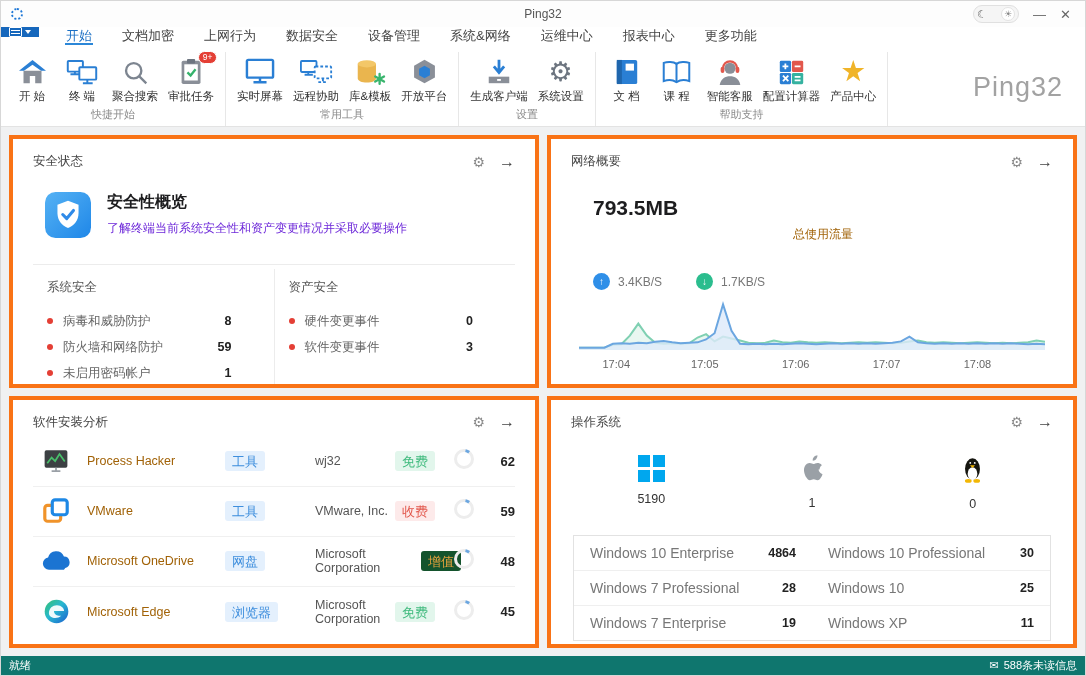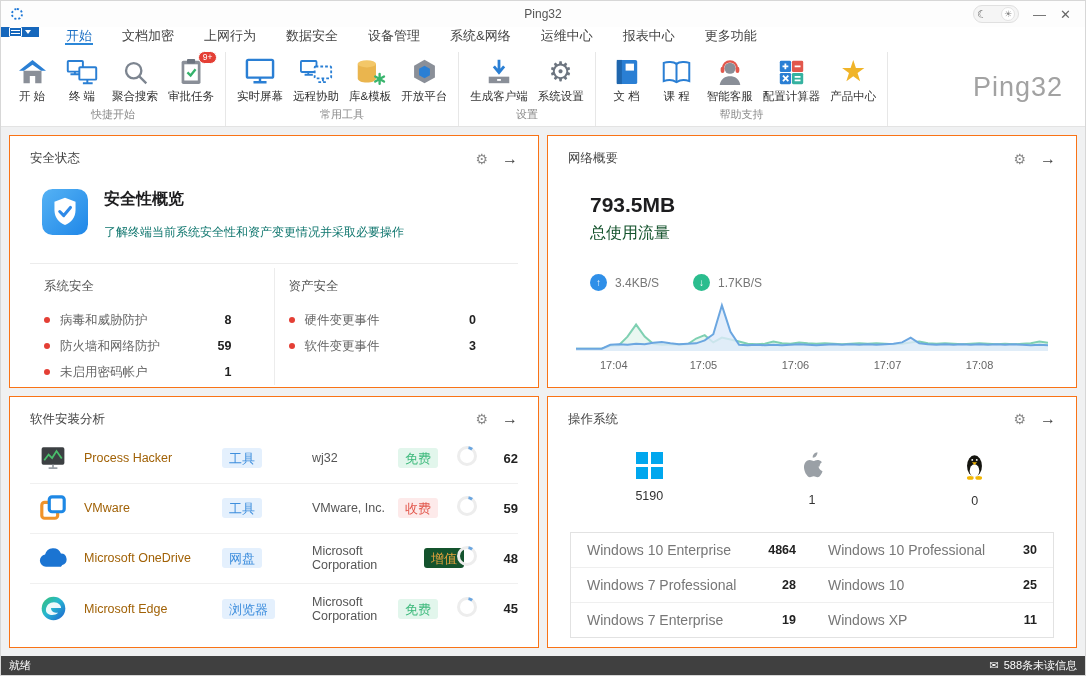--- a/index.html
+++ b/index.html
@@ -35,44 +35,44 @@
   .ricon { height:30px; display:flex; align-items:flex-end; justify-content:center; }
   .rlabel { font-size:11.5px; color:#333; white-space:nowrap; }
   .rgroup-label { text-align:center; font-size:11px; color:#8a8a8a; padding:2px 0 4px; }
   .rbadge { position:absolute; top:-3px; right:2px; background:#e43f35; color:#fff; font-size:8.5px; border-radius:7px; padding:1px 3.5px; line-height:1.1; border:1px solid #fff; }
   .gear-glyph { font-size:27px; color:#6d7580; line-height:1; }
   .star-glyph { font-size:29px; color:#f0b429; line-height:1; }
   .brand { position:absolute; right:22px; top:20px; font-size:27px; color:#a2a2a2; letter-spacing:1px; }
 
   
   .main { flex:1; background:#f0f1f2; padding:8px; display:grid; grid-template-columns:1fr 1fr; grid-template-rows:1fr 1fr; gap:8px; overflow:hidden; }
-  .panel { background:#fff; border:1px solid #f97316; padding:14px 20px; overflow:hidden; position:relative; }
+  .panel { background:#fff; border:4px solid #f97316; padding:14px 20px; overflow:hidden; position:relative; }
   .panel-head { display:flex; align-items:center; }
   .panel-title { font-size:12.5px; color:#444; }
   .panel-actions { margin-left:auto; display:flex; align-items:center; gap:14px; }
   .pgear { font-size:14px; color:#8a8a8a; cursor:pointer; line-height:1; }
   .parrow { font-size:16px; color:#444; cursor:pointer; line-height:1; }
 
   
   .hero { display:flex; align-items:flex-start; gap:16px; margin:22px 0 0 12px; }
   .hero-text .h-title { font-size:16px; font-weight:bold; color:#1d1d1f; }
-  .hero-text .h-desc { font-size:12px; color:#0f766e; margin-top:14px; }
+  .hero-text .h-desc { font-size:12px; color:#6d28d9; margin-top:7px; }
   .sec-divider { height:1px; background:#ececec; margin-top:22px; }
   .sec-cols { display:flex; margin-top:4px; }
   .sec-col { flex:1; padding:10px 14px 0; }
   .sec-col + .sec-col { border-left:1px solid #ececec; }
   .sec-col-title { font-size:12.5px; color:#555; margin-bottom:12px; }
   .sec-item { display:flex; align-items:center; height:26px; font-size:12.5px; color:#666; }
   .dot { width:6px; height:6px; border-radius:50%; background:#e43f35; margin-right:10px; flex:0 0 auto; }
   .sec-val { margin-left:auto; margin-right:28px; font-weight:bold; color:#222; font-size:12.5px; }
 
   
   .net-total { margin:26px 0 0 22px; }
   .net-total .big { font-size:21px; font-weight:bold; color:#1d1d1f; }
-  .net-total .sub { font-size:16px; color:#14532d; margin-top:6px; }
+  .net-total .sub { font-size:12px; color:#a16207; margin-top:6px;text-align:center; }
   .speeds { display:flex; align-items:center; gap:34px; margin:30px 0 8px 22px; }
   .speed { display:flex; align-items:center; gap:8px; font-size:12px; color:#777; }
   .speed-ic { width:17px; height:17px; border-radius:50%; color:#fff; font-size:10px; display:flex; align-items:center; justify-content:center; font-weight:bold; }
   .speed-ic.up { background:#2f8fe8; }
   .speed-ic.down { background:#2bbd8e; }
   .chart-wrap { margin:2px 8px 0 8px; }
   .chart-wrap svg { width:100%; height:54px; display:block; }
   .ticks { position:relative; height:16px; margin-top:6px; }
   .ticks span { position:absolute; transform:translateX(-50%); font-size:11px; color:#666; }
   .ticks span:nth-child(1){ left:8%; } .ticks span:nth-child(2){ left:27%; }
@@ -103,21 +103,21 @@
   .win-grid { width:27px; height:27px; display:grid; grid-template-columns:12px 12px; grid-template-rows:12px 12px; gap:3px; }
   .win-grid i { background:#00a7ee; }
   .os-table { margin:24px 2px 0; border:1px solid #e2e2e2; }
   .os-trow { display:flex; border-bottom:1px solid #efefef; }
   .os-trow:last-child { border-bottom:none; }
   .os-cell { flex:1; display:flex; align-items:center; height:34px; padding:0 16px; }
   .os-cell .nm { font-size:14px; color:#777; }
   .os-cell .vl { margin-left:auto; font-weight:bold; font-size:12.5px; color:#222; }
 
   
-  .statusbar { height:19px; background:#404040; color:#fff; display:flex; align-items:center; font-size:11px; padding:0 8px; flex:0 0 auto; }
+  .statusbar { height:19px; background:#0f766e; color:#fff; display:flex; align-items:center; font-size:11px; padding:0 8px; flex:0 0 auto; }
   .status-right { margin-left:auto; display:flex; align-items:center; gap:5px; cursor:pointer; }
   .mail-glyph { font-size:11px; line-height:1; }
 </style>
 </head>
 <body>
 
 <div class="app">
 
   <div class="titlebar">
     <div class="app-logo"></div>

